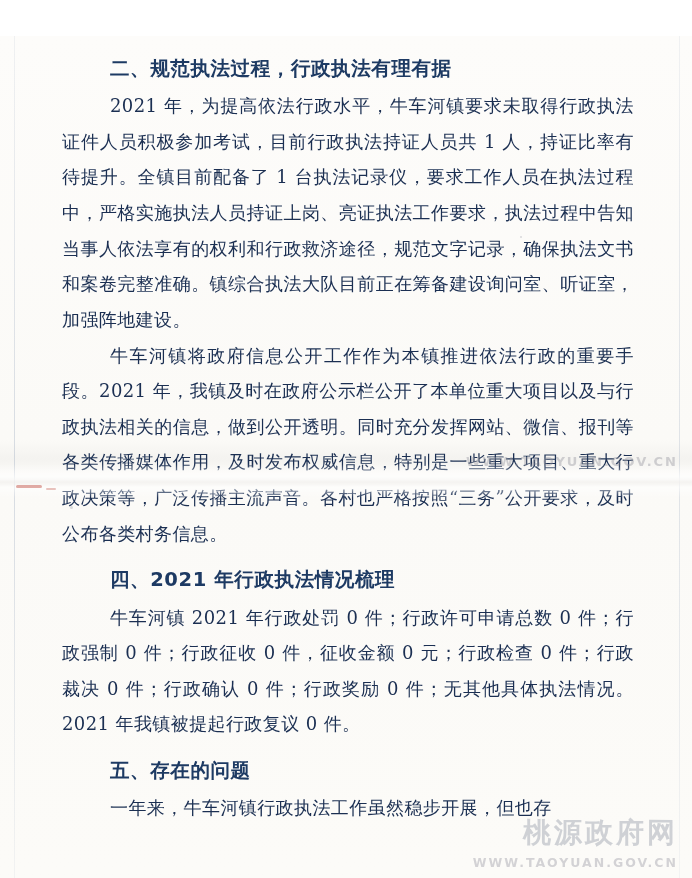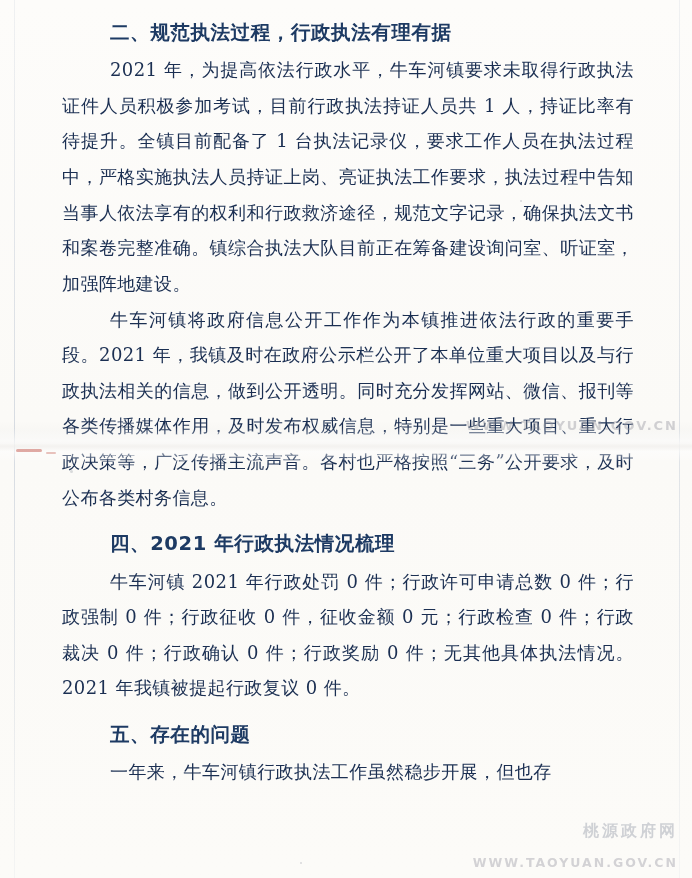--- a/index.html
+++ b/index.html
@@ -19,20 +19,21 @@
   .page {
     position: absolute;
     inset: 0;
     background:
       linear-gradient(to bottom,
         #fdfcfa 0%,
         #fbfaf7 48%,
         #f4f3f0 50.2%,
         #fbfaf7 52%,
         #fcfbf8 100%);
+    margin-top: 36px;
   }
 
   
   .scan-line-left {
     position: absolute;
     left: 14px;
     top: 0;
     width: 1px;
     height: 878px;
     background: linear-gradient(to bottom, rgba(120,140,170,0.10), rgba(120,140,170,0.28), rgba(120,140,170,0.06));
@@ -130,22 +131,22 @@
     font-weight: bold;
   }
   .wm-url-1 {
     right: 14px;
     top: 418px;
     font-size: 13px;
     color: rgba(150,150,160,0.42);
   }
   .wm-cn {
     right: 14px;
-    bottom: 36px;
-    font-size: 16px;
+    bottom: 26px;
+    font-size: 28px;
     color: rgba(120,128,148,0.34);
     letter-spacing: 3px;
   }
   .wm-url-2 {
     right: 14px;
     bottom: 8px;
     font-size: 12.5px;
     color: rgba(150,150,160,0.40);
   }
 

